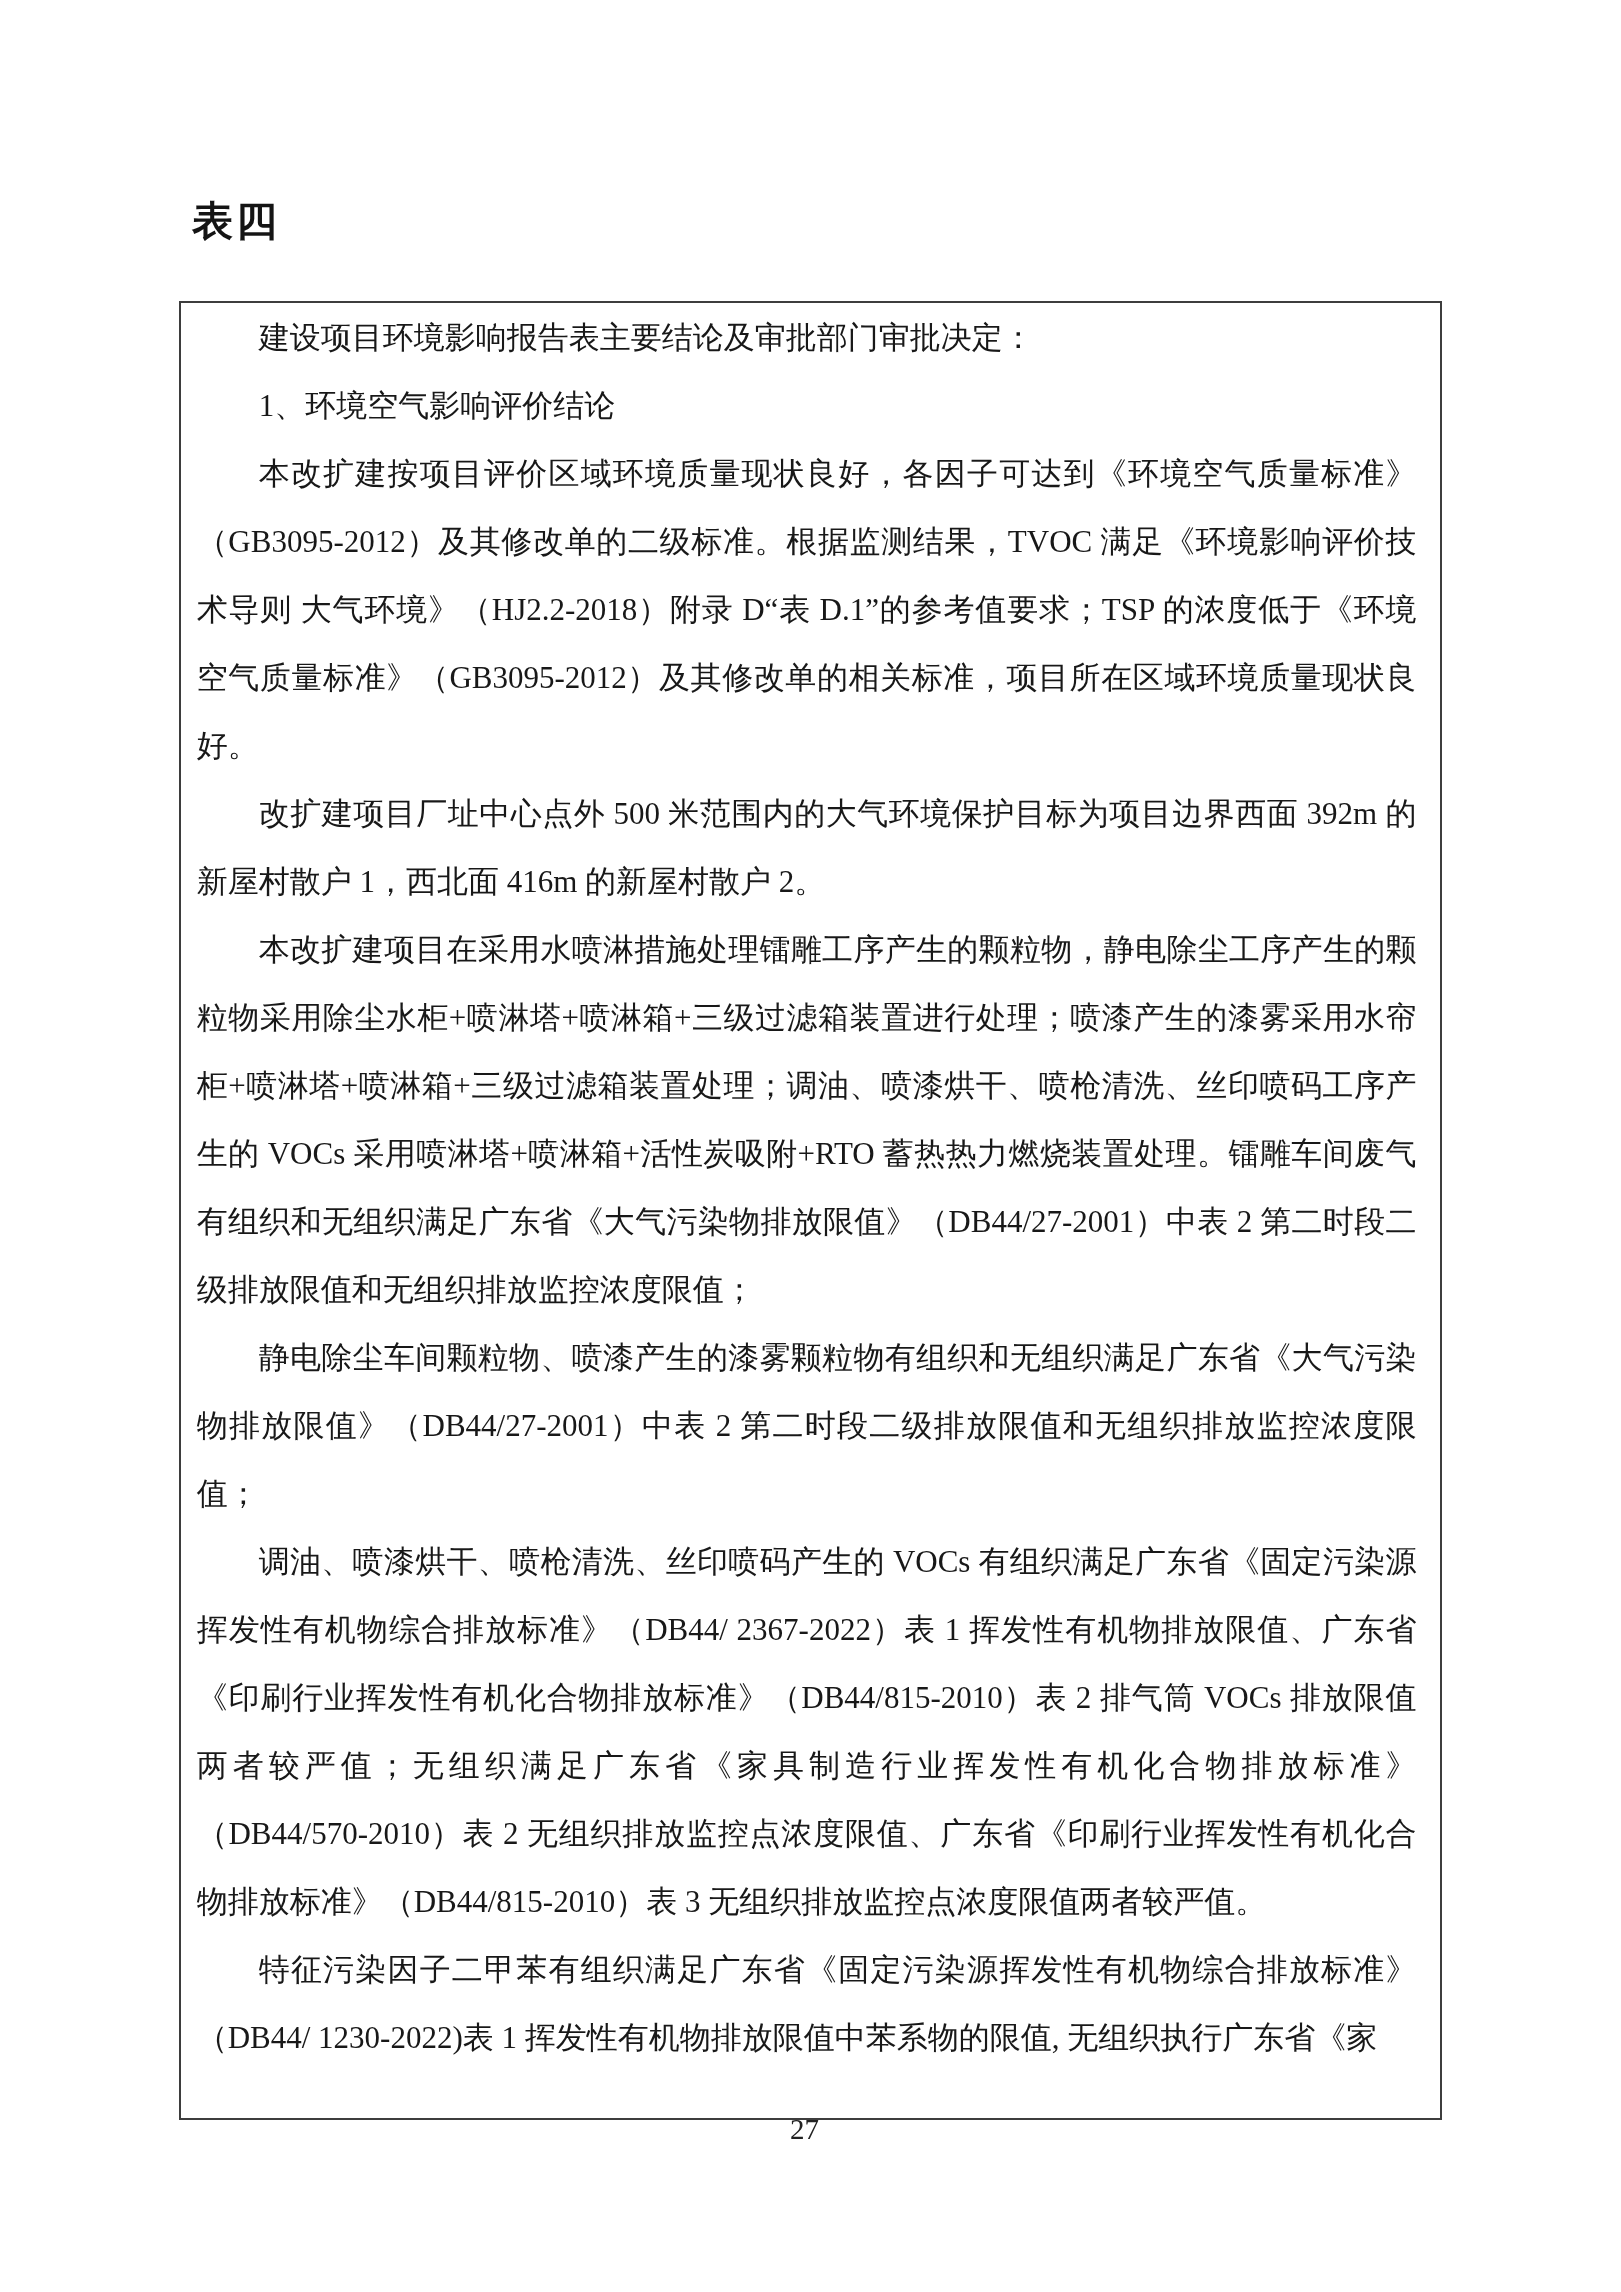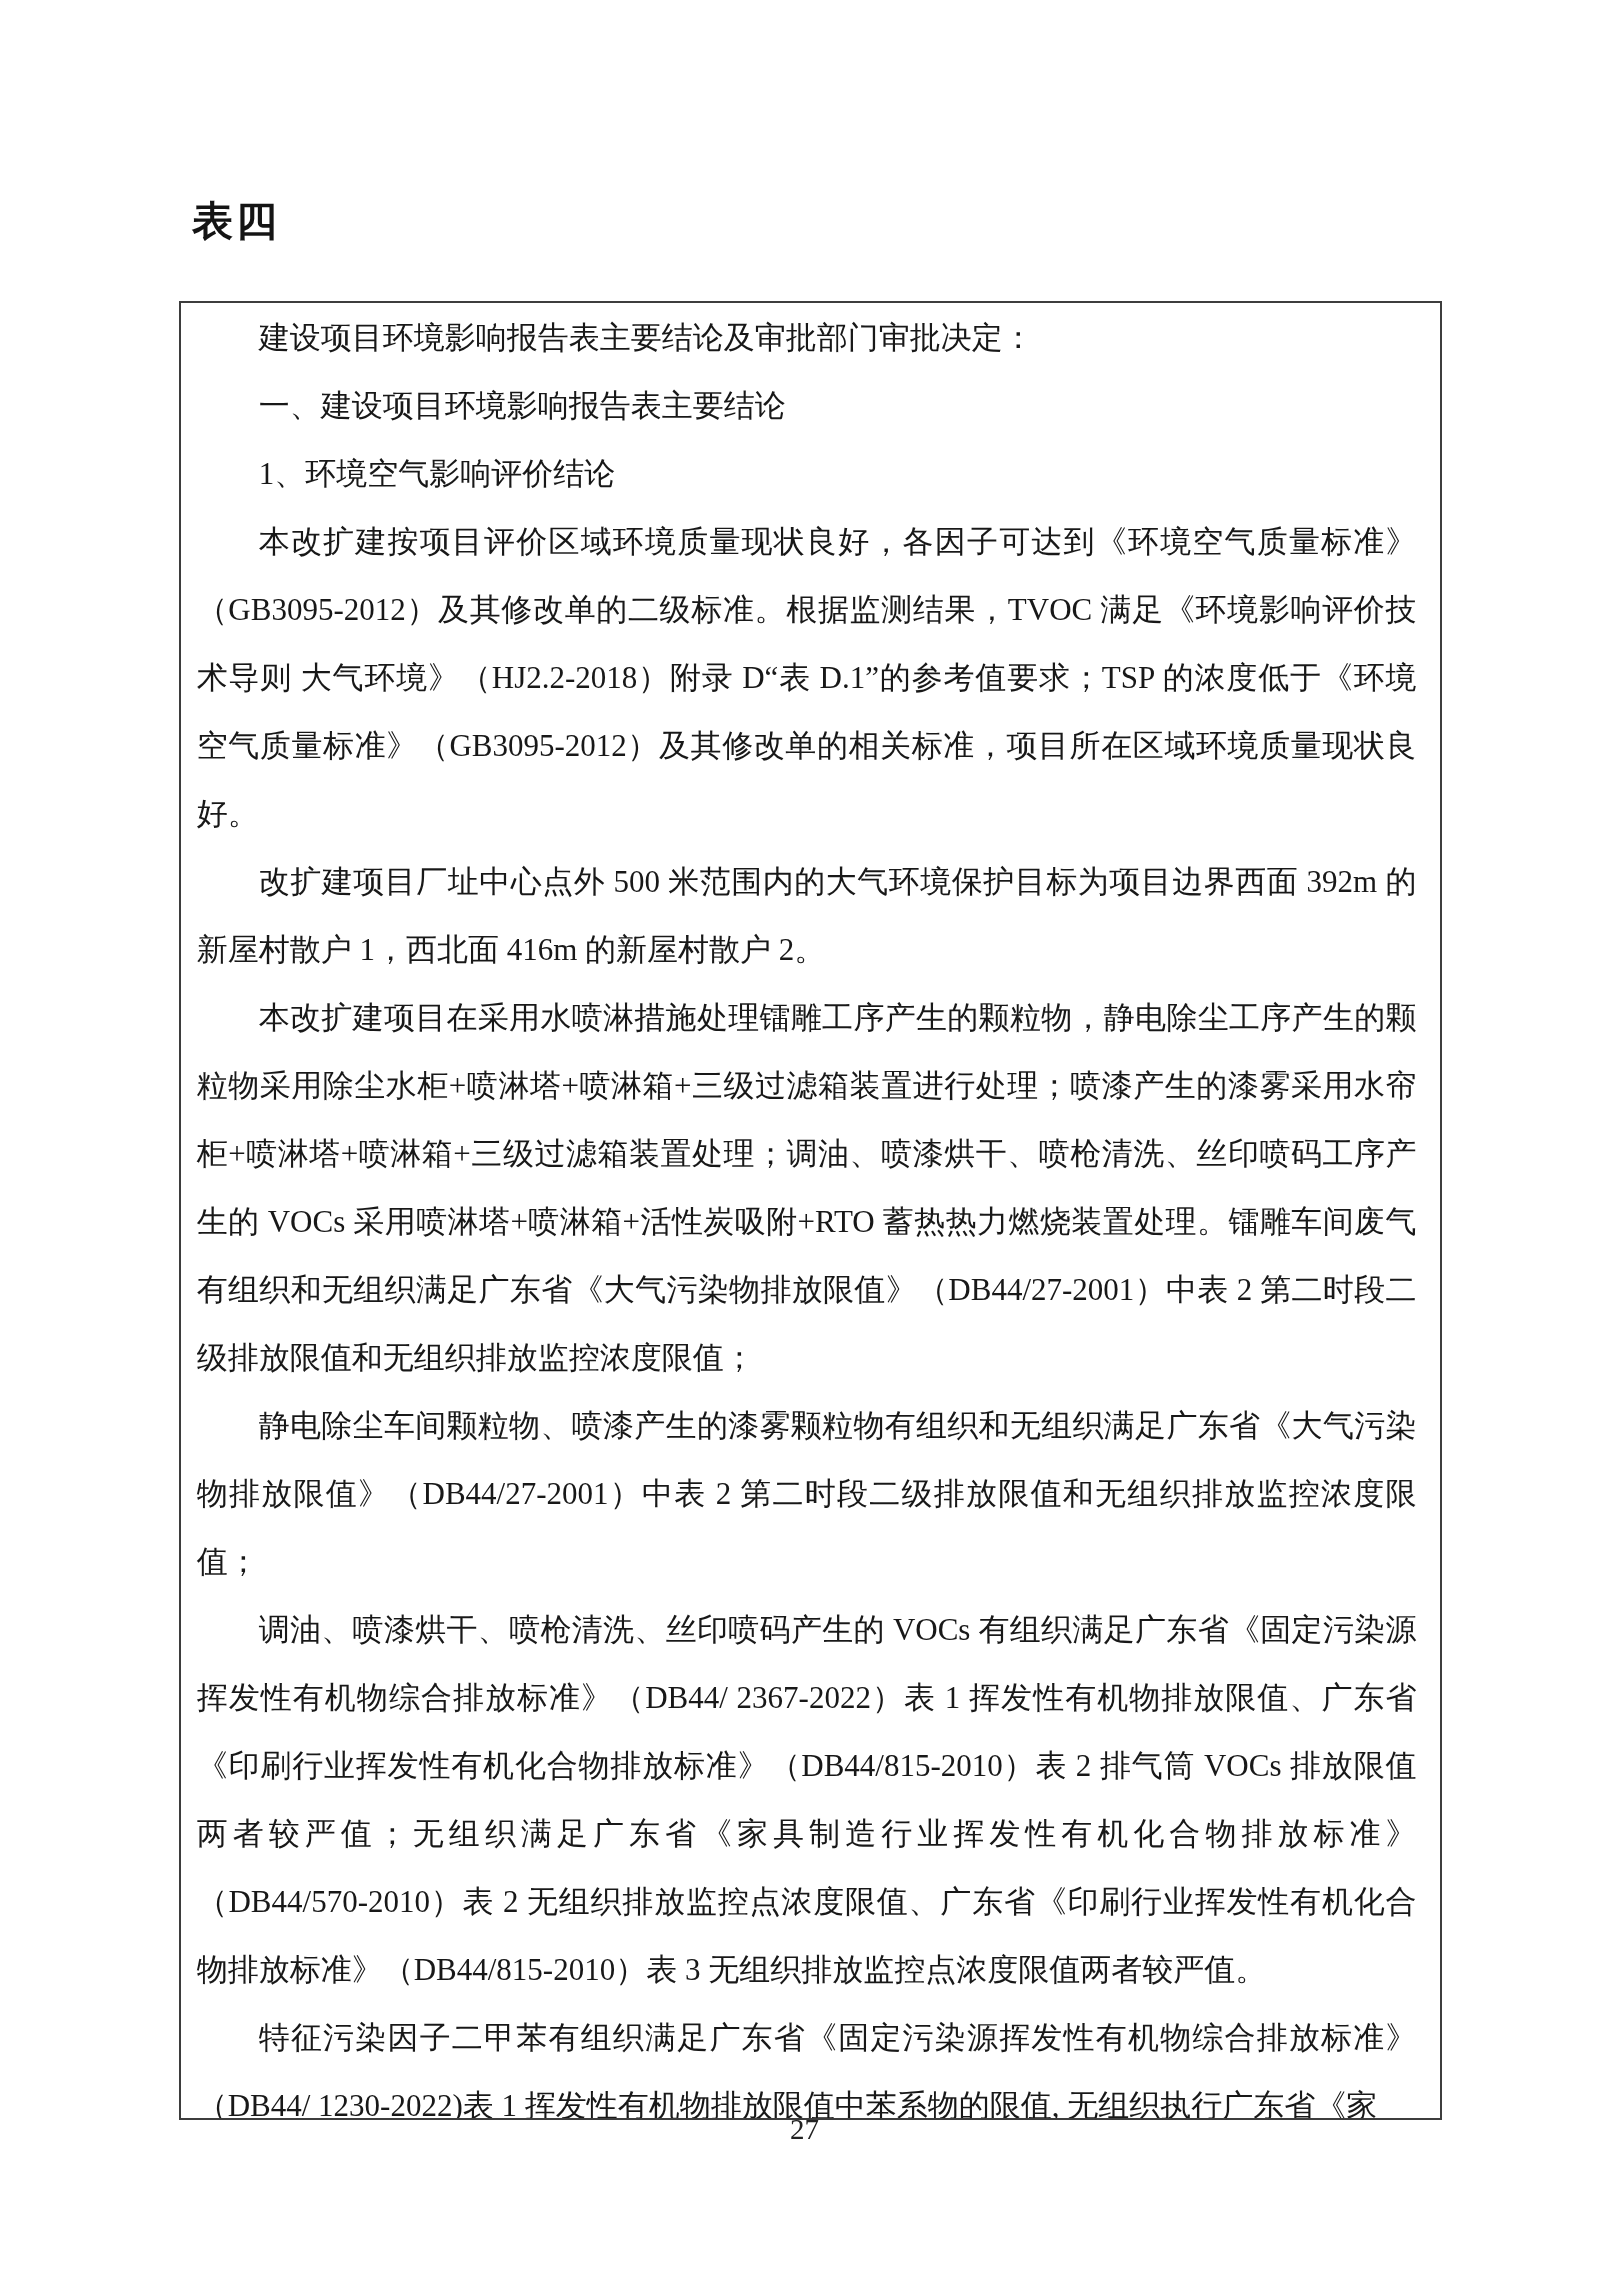--- a/index.html
+++ b/index.html
@@ -51,21 +51,20 @@
     color: #222222;
   }
 </style>
 </head>
 <body>
 
 <div class="doc-heading">表四</div>
 
 <div class="content-box">
   <p class="para">建设项目环境影响报告表主要结论及审批部门审批决定：</p>
-  <p class="para">一、建设项目环境影响报告表主要结论</p>
   <p class="para">1、环境空气影响评价结论</p>
   <p class="para">本改扩建按项目评价区域环境质量现状良好，各因子可达到《环境空气质量标准》（GB3095-2012）及其修改单的二级标准。根据监测结果，TVOC 满足《环境影响评价技术导则 大气环境》（HJ2.2-2018）附录 D“表 D.1”的参考值要求；TSP 的浓度低于《环境空气质量标准》（GB3095-2012）及其修改单的相关标准，项目所在区域环境质量现状良好。</p>
   <p class="para">改扩建项目厂址中心点外 500 米范围内的大气环境保护目标为项目边界西面 392m 的新屋村散户 1，西北面 416m 的新屋村散户 2。</p>
   <p class="para">本改扩建项目在采用水喷淋措施处理镭雕工序产生的颗粒物，静电除尘工序产生的颗粒物采用除尘水柜+喷淋塔+喷淋箱+三级过滤箱装置进行处理；喷漆产生的漆雾采用水帘柜+喷淋塔+喷淋箱+三级过滤箱装置处理；调油、喷漆烘干、喷枪清洗、丝印喷码工序产生的 VOCs 采用喷淋塔+喷淋箱+活性炭吸附+RTO 蓄热热力燃烧装置处理。镭雕车间废气有组织和无组织满足广东省《大气污染物排放限值》（DB44/27-2001）中表 2 第二时段二级排放限值和无组织排放监控浓度限值；</p>
   <p class="para">静电除尘车间颗粒物、喷漆产生的漆雾颗粒物有组织和无组织满足广东省《大气污染物排放限值》（DB44/27-2001）中表 2 第二时段二级排放限值和无组织排放监控浓度限值；</p>
   <p class="para">调油、喷漆烘干、喷枪清洗、丝印喷码产生的 VOCs 有组织满足广东省《固定污染源挥发性有机物综合排放标准》（DB44/ 2367-2022）表 1 挥发性有机物排放限值、广东省《印刷行业挥发性有机化合物排放标准》（DB44/815-2010）表 2 排气筒 VOCs 排放限值两者较严值；无组织满足广东省《家具制造行业挥发性有机化合物排放标准》（DB44/570-2010）表 2 无组织排放监控点浓度限值、广东省《印刷行业挥发性有机化合物排放标准》（DB44/815-2010）表 3 无组织排放监控点浓度限值两者较严值。</p>
   <p class="para">特征污染因子二甲苯有组织满足广东省《固定污染源挥发性有机物综合排放标准》（DB44/ 1230-2022)表 1 挥发性有机物排放限值中苯系物的限值, 无组织执行广东省《家</p>
 </div>
 
 <div class="page-number">27</div>

